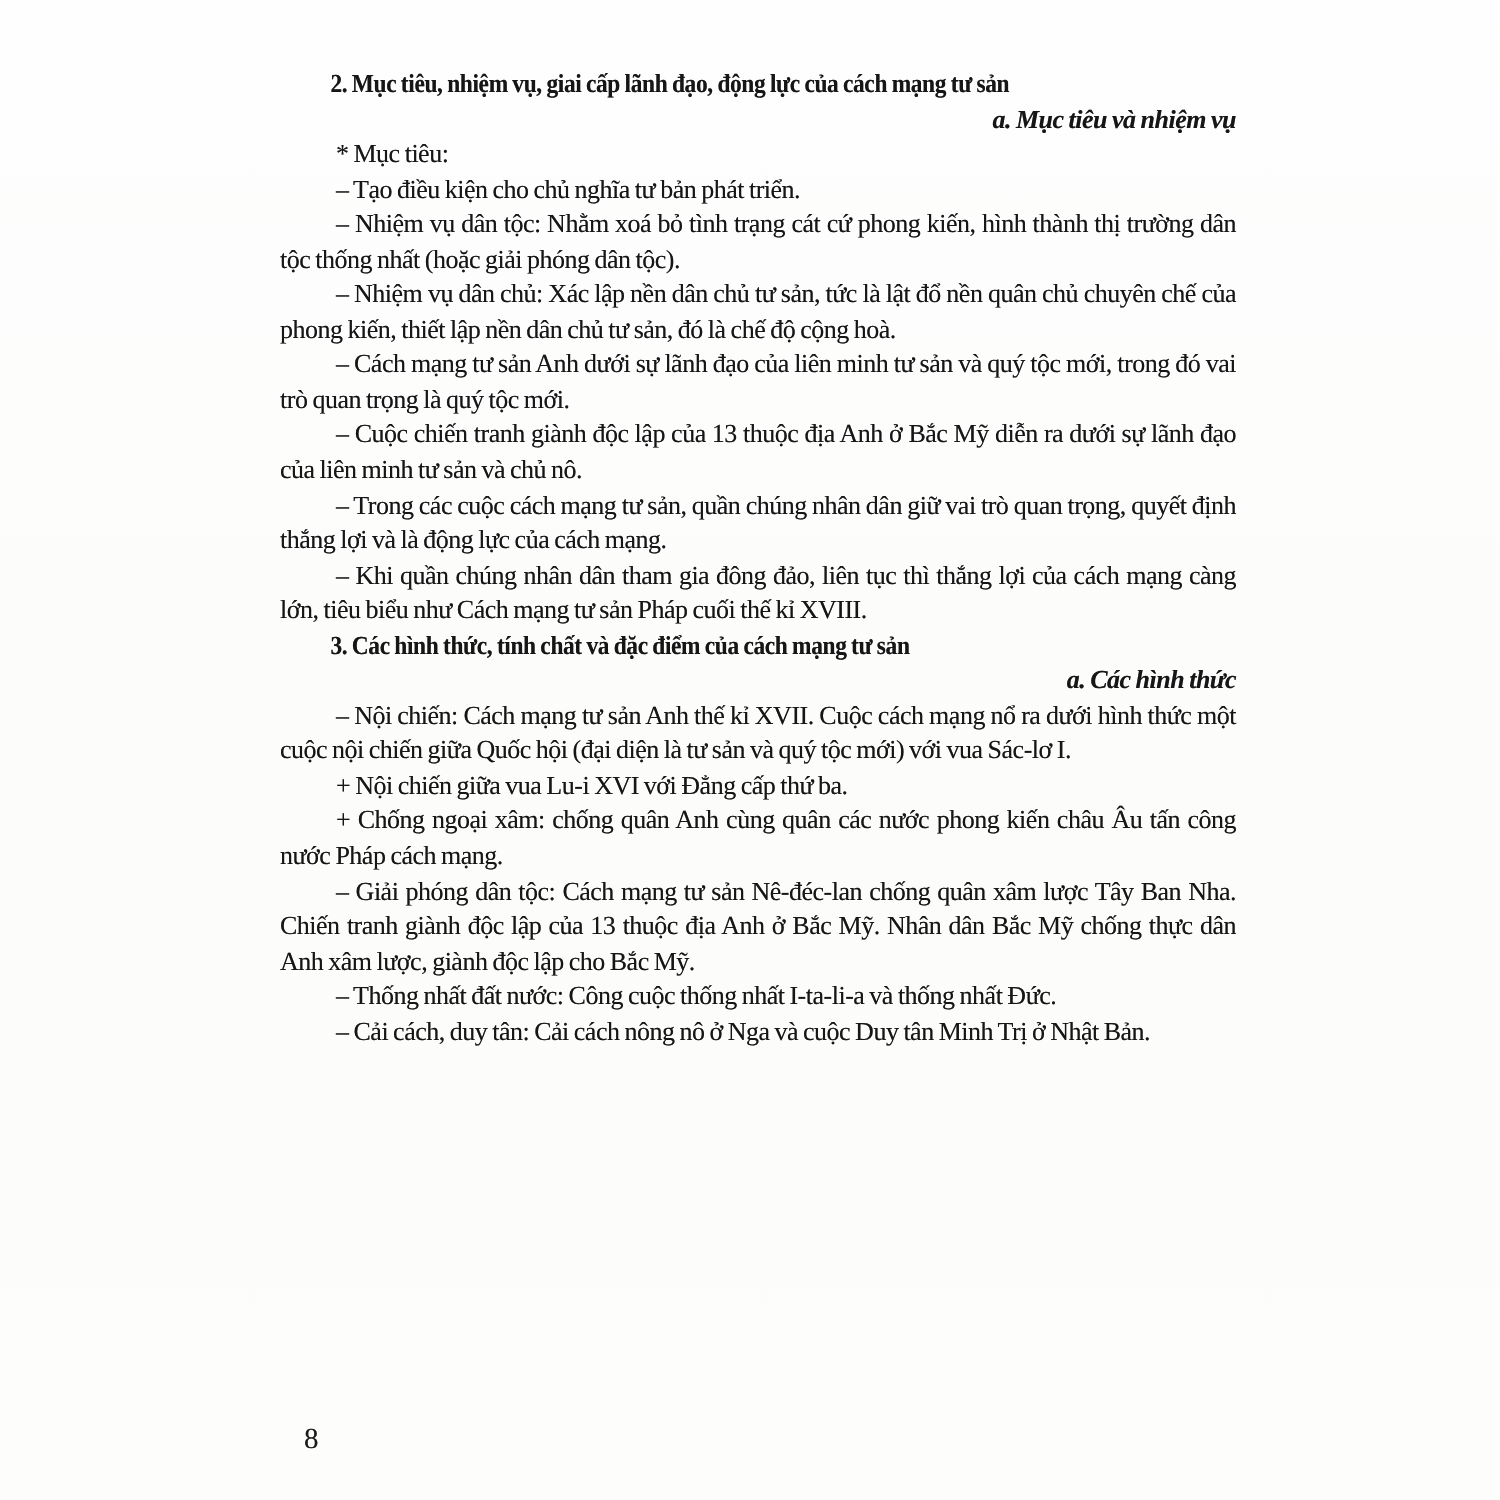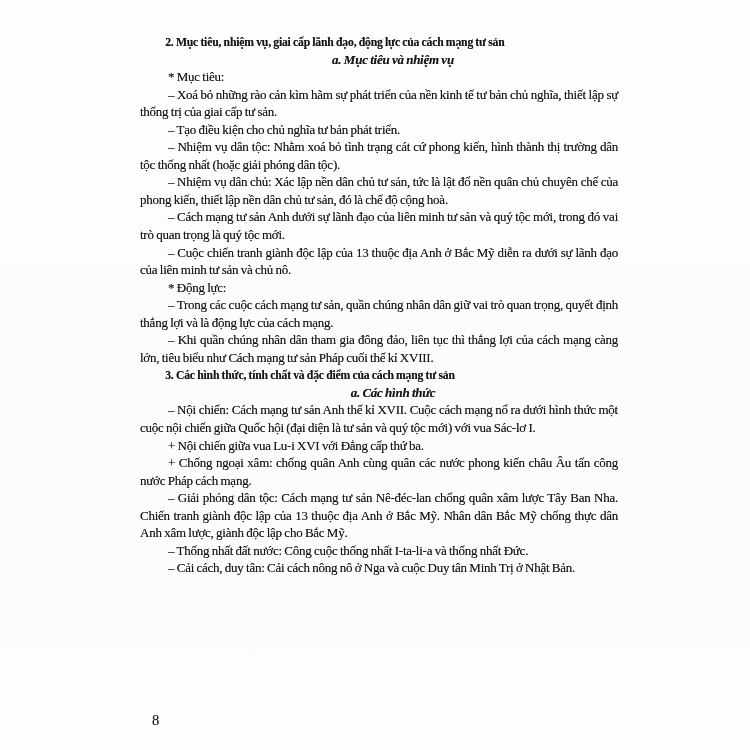--- a/index.html
+++ b/index.html
@@ -41,46 +41,44 @@
     font-weight: bold;
     text-align: left;
     white-space: nowrap;
     transform: scaleX(0.90);
     transform-origin: 0 50%;
     letter-spacing: -0.2px;
   }
   p.sub-heading {
     font-weight: bold;
     font-style: italic;
-    text-align: center;
+    text-align: right;
   }
   .page-number {
     position: absolute;
     left: 152px;
     top: 712px;
     font-size: 14.5px;
     color: #1a1a1a;
     text-shadow: 0 0 0.3px rgba(20,20,20,0.5);
   }
 </style>
 </head>
 <body>
 
 <div class="page">
   <div class="text-block" id="text-block">
       <p class="section-heading">2. Mục tiêu, nhiệm vụ, giai cấp lãnh đạo, động lực của cách mạng tư sản</p>
       <p class="sub-heading">a. Mục tiêu và nhiệm vụ</p>
       <p class="body">* Mục tiêu:</p>
-      <p class="body">– Xoá bỏ những rào cản kìm hãm sự phát triển của nền kinh tế tư bản chủ nghĩa, thiết lập sự thống trị của giai cấp tư sản.</p>
       <p class="body">– Tạo điều kiện cho chủ nghĩa tư bản phát triển.</p>
       <p class="body">– Nhiệm vụ dân tộc: Nhằm xoá bỏ tình trạng cát cứ phong kiến, hình thành thị trường dân tộc thống nhất (hoặc giải phóng dân tộc).</p>
       <p class="body">– Nhiệm vụ dân chủ: Xác lập nền dân chủ tư sản, tức là lật đổ nền quân chủ chuyên chế của phong kiến, thiết lập nền dân chủ tư sản, đó là chế độ cộng hoà.</p>
       <p class="body">– Cách mạng tư sản Anh dưới sự lãnh đạo của liên minh tư sản và quý tộc mới, trong đó vai trò quan trọng là quý tộc mới.</p>
       <p class="body">– Cuộc chiến tranh giành độc lập của 13 thuộc địa Anh ở Bắc Mỹ diễn ra dưới sự lãnh đạo của liên minh tư sản và chủ nô.</p>
-      <p class="body">* Động lực:</p>
       <p class="body">– Trong các cuộc cách mạng tư sản, quần chúng nhân dân giữ vai trò quan trọng, quyết định thắng lợi và là động lực của cách mạng.</p>
       <p class="body">– Khi quần chúng nhân dân tham gia đông đảo, liên tục thì thắng lợi của cách mạng càng lớn, tiêu biểu như Cách mạng tư sản Pháp cuối thế kỉ XVIII.</p>
       <p class="section-heading">3. Các hình thức, tính chất và đặc điểm của cách mạng tư sản</p>
       <p class="sub-heading">a. Các hình thức</p>
       <p class="body">– Nội chiến: Cách mạng tư sản Anh thế kỉ XVII. Cuộc cách mạng nổ ra dưới hình thức một cuộc nội chiến giữa Quốc hội (đại diện là tư sản và quý tộc mới) với vua Sác-lơ I.</p>
       <p class="body">+ Nội chiến giữa vua Lu-i XVI với Đẳng cấp thứ ba.</p>
       <p class="body">+ Chống ngoại xâm: chống quân Anh cùng quân các nước phong kiến châu Âu tấn công nước Pháp cách mạng.</p>
       <p class="body">– Giải phóng dân tộc: Cách mạng tư sản Nê-đéc-lan chống quân xâm lược Tây Ban Nha. Chiến tranh giành độc lập của 13 thuộc địa Anh ở Bắc Mỹ. Nhân dân Bắc Mỹ chống thực dân Anh xâm lược, giành độc lập cho Bắc Mỹ.</p>
       <p class="body">– Thống nhất đất nước: Công cuộc thống nhất I-ta-li-a và thống nhất Đức.</p>
       <p class="body">– Cải cách, duy tân: Cải cách nông nô ở Nga và cuộc Duy tân Minh Trị ở Nhật Bản.</p>

